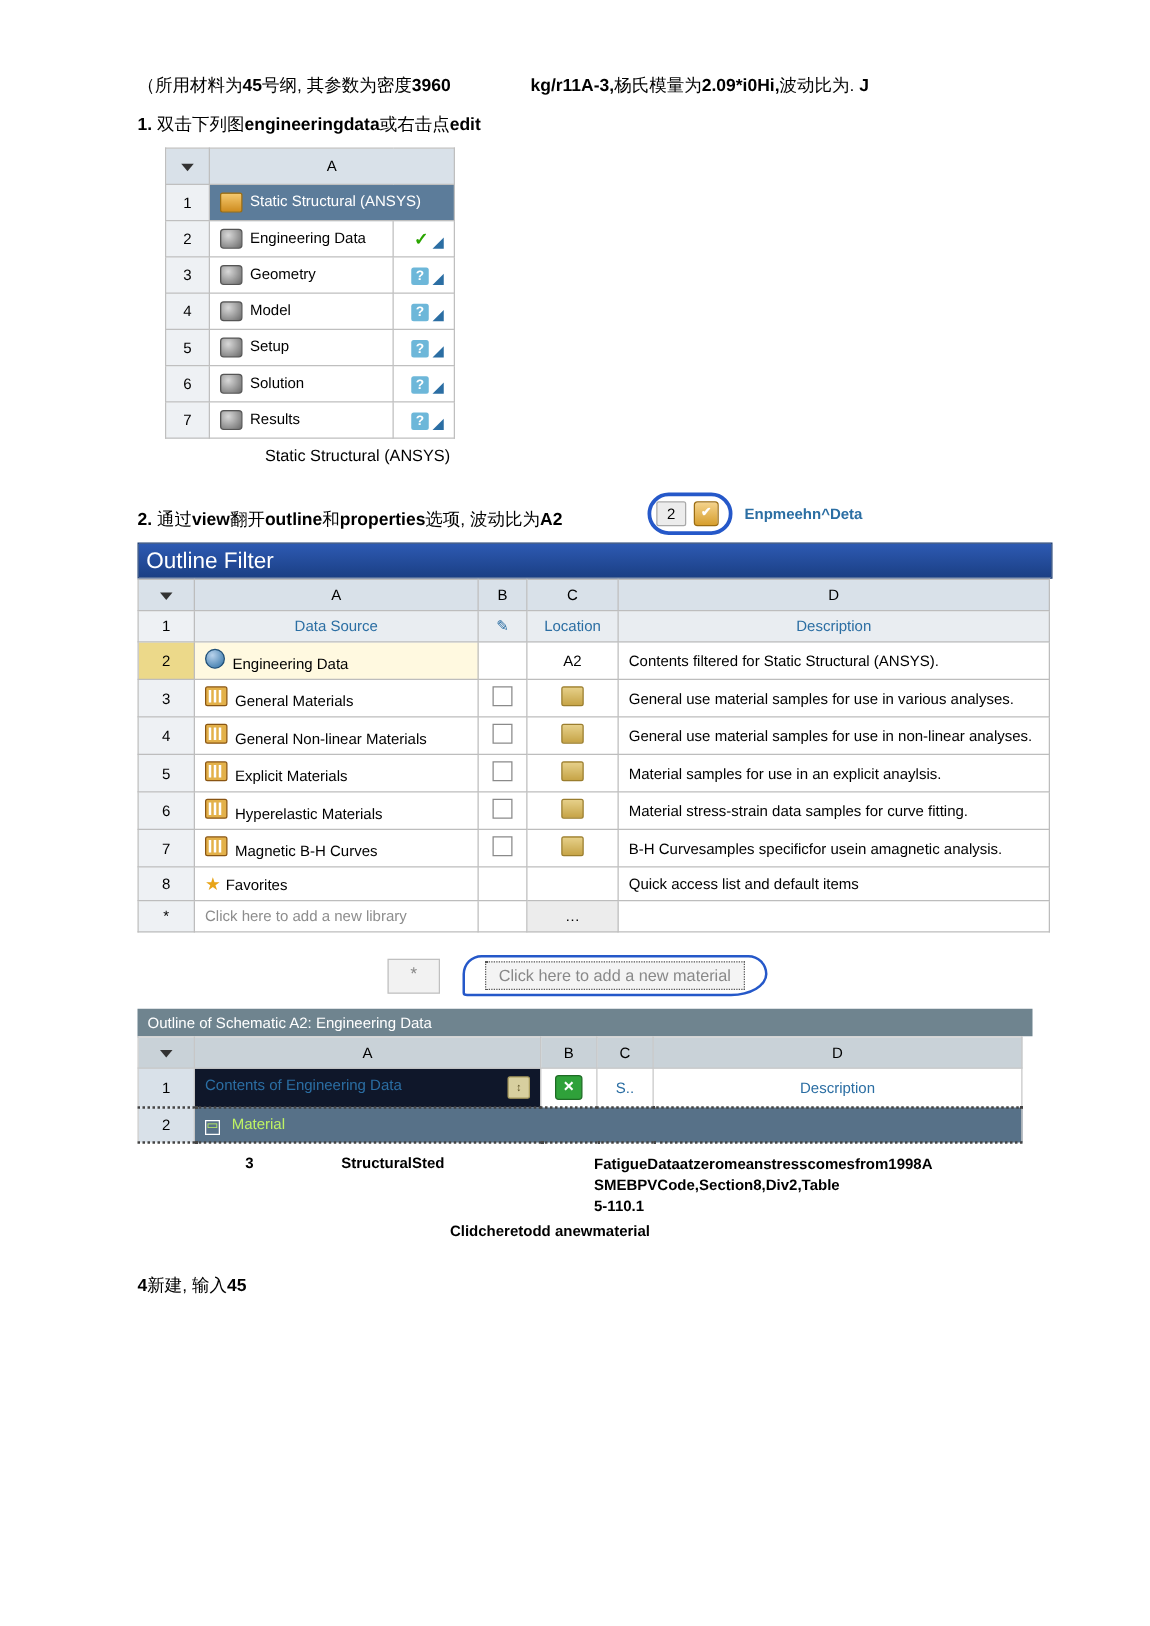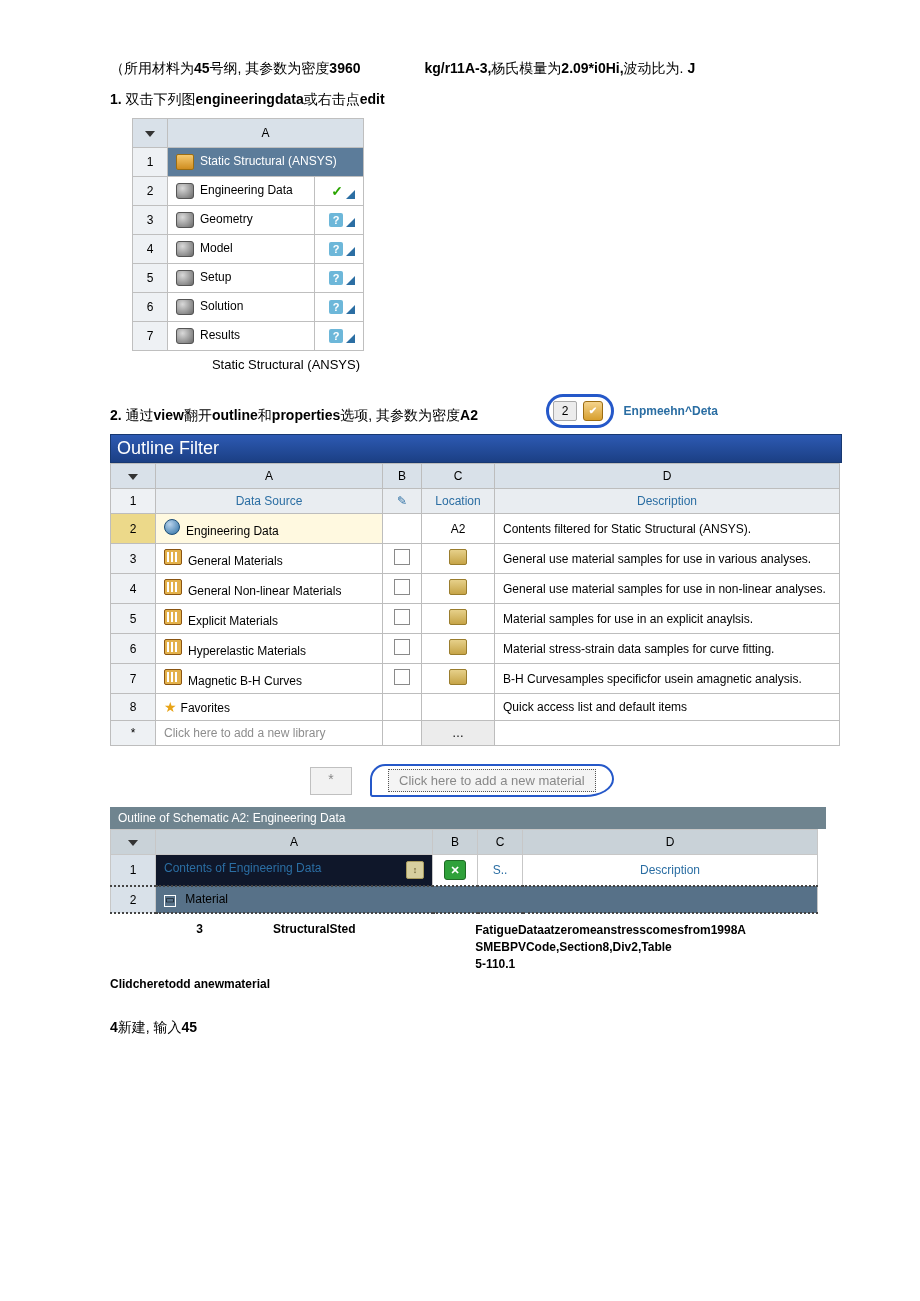--- a/index.html
+++ b/index.html
@@ -269,21 +269,21 @@
   }
   .sch td {
     border:1px solid #c7c7c7;
     padding:5px 8px;
   }
   .sch td.h { background:#c9d2d8; text-align:center; }
   .sch td.idx { background:#d9e1e9; text-align:center; width:28px; }
   .sch td.sub { background:#b8c6cf; color:#2b6ea3; text-align:center; }
   .sch td.matbar {
     background:#577188;
-    color:#000000;
+    color:#bef264;
   }
   .sch td.a29 { border-top:2px dotted #444; border-bottom:2px dotted #444; }
   .badge-green {
     display:inline-block;
     width:20px;height:18px;
     background:#2fa13a;
     border:1px solid #1e6b25;
     border-radius:3px;
     color:#fff;
     font-weight:700;
@@ -305,21 +305,21 @@
   .aft {
     display:flex;
     gap:40px;
     margin:8px 0 4px 0;
     font-size:12px;
     font-weight:700;
   }
   .aft .left { width:340px; text-align:center; }
   .aft .right { width:350px; line-height:1.4; }
   .clidch {
-    text-align:left;
+    text-align:right;
     width:410px;
     font-weight:700;
     font-size:12px;
     margin-bottom:24px;
   }
 </style>
 </head>
 <body>
 
 <div class="page">
@@ -374,21 +374,21 @@
           <td class="indexcell">7</td>
           <td class="datacell"><span class="cell-icon" style="background:radial-gradient(circle at 35% 30%,#d9d9d9,#6a6a6a);border:1px solid #555;border-radius:3px"></span>Results</td>
           <td class="datacell" style="width: 32px; text-align: right;"><span class="qmark">?</span><span class="tri-corner"></span></td>
         </tr>
       </tbody>
   </table>
   <div class="caption-center" style="width:232px">Static Structural (ANSYS)</div>
 
   <div class="sec2row">
     <p class="para" style="margin:0">
-      <span class="bold">2.</span><span> 通过</span><span class="bold">view</span><span>翻开</span><span class="bold">outline</span><span>和</span><span class="bold">properties</span><span>选项, 其参数为密度</span><span class="bold">A2</span>
+      <span class="bold">2.</span><span> 通过</span><span class="bold">view</span><span>翻开</span><span class="bold">outline</span><span>和</span><span class="bold">properties</span><span>选项, 波动比为</span><span class="bold">A2</span>
     </p>
     <div style="margin-left:40px">
       <span class="bubble">
         <span class="bubble-left">2</span>
         <span class="bubble-mid">✔</span>
       </span>
       <span class="bubble-label">Enpmeehn^Deta</span>
     </div>
   </div>
 

